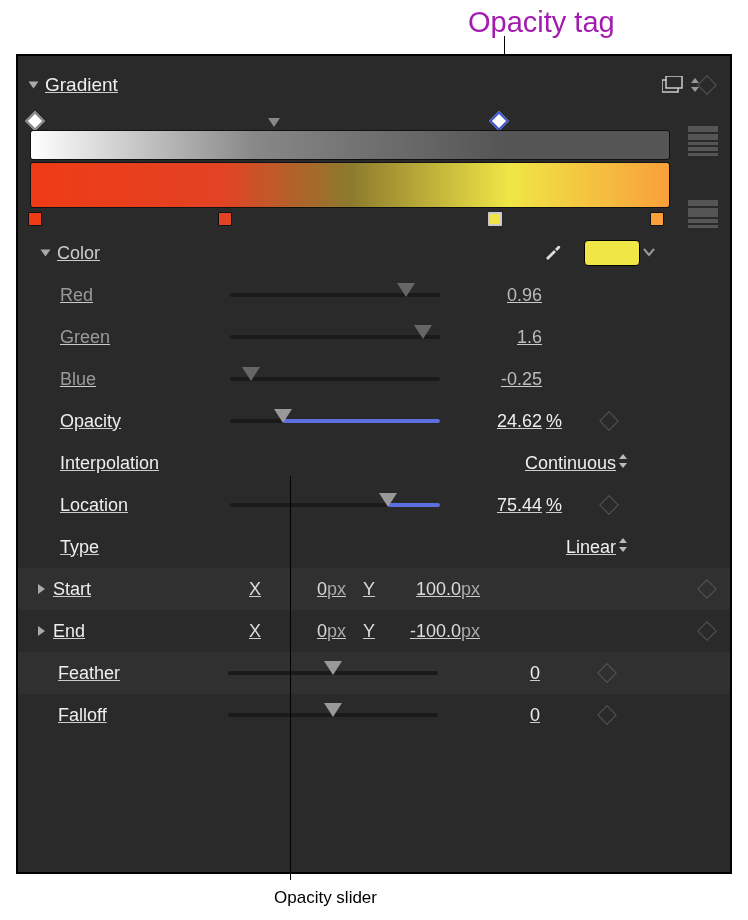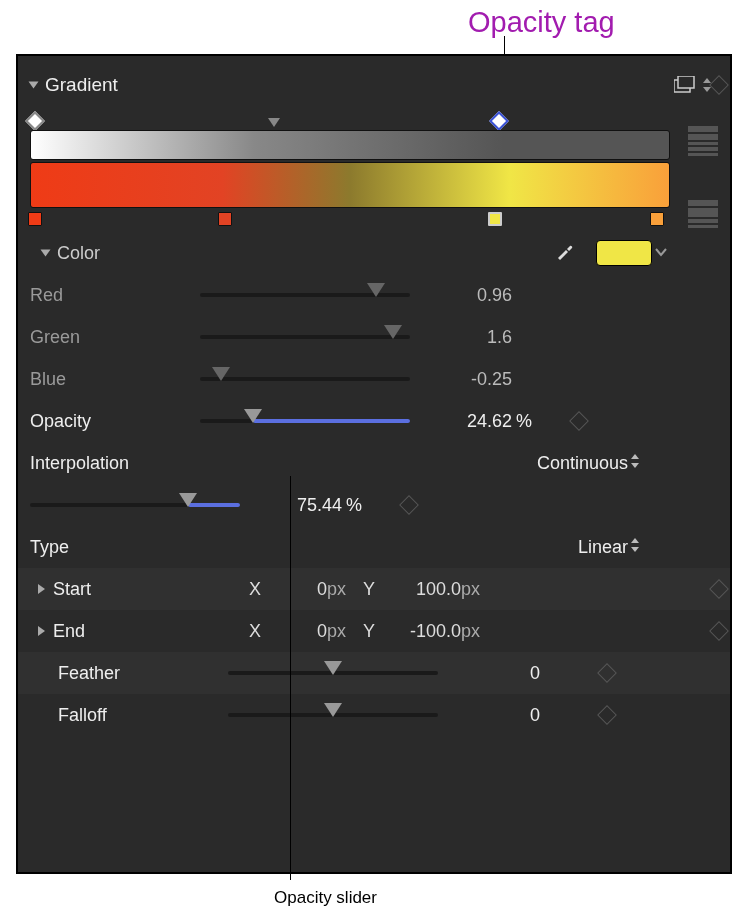--- a/index.html
+++ b/index.html
@@ -8,21 +8,21 @@
   .callout-line-top { position: absolute; left: 504px; top: 36px; width: 1px; height: 88px; background: #000; }
   .callout-bot { position: absolute; left: 274px; top: 888px; font-size: 17px; color: #000; }
   .callout-line-bot { position: absolute; left: 290px; top: 476px; width: 1px; height: 404px; background: #000; }
 
   .panel {
     position: absolute; left: 16px; top: 54px; width: 716px; height: 820px;
     background: #2a2a2a; border: 2px solid #000;
     color: #ccc; font-size: 18px;
     padding-top: 8px;
   }
-  .row { display: flex; align-items: center; height: 42px; padding-left: 12px; position: relative; }
+  .row { display: flex; align-items: center; height: 42px; padding-left: 12px; padding-right: 12px; position: relative; text-decoration: underline; }
   .row.striped { background: #303030; }
   .disclosure { width: 0; height: 0; border-left: 7px solid #aaa; border-top: 5px solid transparent; border-bottom: 5px solid transparent; margin-right: 8px; transform: rotate(90deg); }
   .disclosure.closed { transform: rotate(0deg); }
   .hdr-label { flex: 1; color: #eee; font-size: 19px; }
   .preset-icn { width: 22px; height: 18px; position: relative; margin-right: 2px; }
   .preset-icn svg { display:block; }
   .updown { width: 10px; height: 18px; margin-left: 4px; color: #888; }
   .keyframe { width: 14px; height: 14px; transform: rotate(45deg); border: 1px solid #666; margin-left: auto; margin-right: 4px; }
   .keyframe.dim { border-color: #555; }
   
@@ -36,21 +36,21 @@
   .mid-tri { position:absolute; top:12px; width:0;height:0;border-left:6px solid transparent;border-right:6px solid transparent;border-top:9px solid #888;}
   
   .side-btn { position:absolute; right:12px; width:30px; height:14px; display:flex; flex-direction:column; gap:2px;}
   .side-btn div{flex:1;background:#555;}
   .side-btn.top{top:20px;}
   .side-btn.bot{top:108px;}
   .side-btn.topb{top:36px;}
   .side-btn.botb{top:94px;}
   .side-btn .thin{height:3px;}
   
-  .sub-label { color: #9a9a9a; width: 170px; }
+  .sub-label { color: #9a9a9a; margin-left: 30px; width: 170px; }
   .sub-label.active { color: #eee; }
   .slider-track { position: relative; flex: 1; max-width: 210px; height: 4px; background: #1a1a1a; border-radius: 2px; margin-right: 16px; }
   .slider-track .fill { position:absolute; top:0; bottom:0; left:0; background:#5b6fe0; border-radius:2px; }
   .slider-thumb { position: absolute; top: -10px; width: 0; height: 0; border-left: 9px solid transparent; border-right: 9px solid transparent; border-top: 14px solid #999; margin-left:-9px; }
   .val { width: 90px; text-align: right; color: #bbb; padding-right:4px;}
   .val.active{color:#eee;}
   .unit { width: 30px; color: #bbb; margin-right:6px;}
   .unit.active{color:#eee;}
   
   .eyedrop { margin-left:auto; margin-right:20px; color:#ddd; }
@@ -185,20 +185,21 @@
     <span class="popup-val">Continuous</span>
     <span class="updown-icn">
       <svg width="10" height="18">
           <polygon points="5,2 9,7 1,7" fill="#bbb"></polygon>
           <polygon points="5,16 9,11 1,11" fill="#bbb"></polygon>
         </svg>
     </span>
   </div>
 
   <div class="row">
+    <span class="sub-label active">Location</span>
     <div class="slider-track">
       <div class="fill" style="left:75%;right:0;"></div>
       <span class="slider-thumb" style="left:75%;"></span>
     </div>
     <span class="val active">75.44</span>
     <span class="unit active">%</span>
     <span class="keyframe dim" style="margin-left:20px;"></span>
   </div>
 
   <div class="row">

